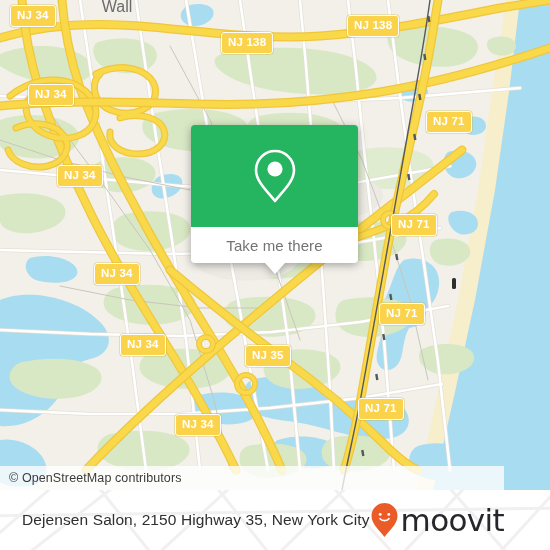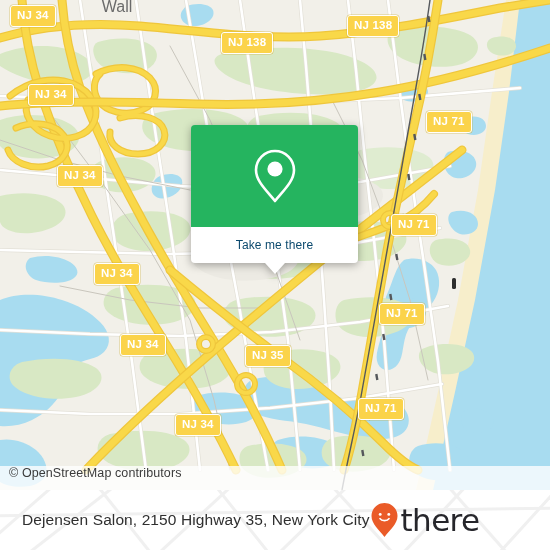--- a/index.html
+++ b/index.html
@@ -28,24 +28,25 @@
     overflow: hidden;
     background: #f2f0e9;
   }
   .map svg { display: block; }
 
   
   .attrib {
     position: absolute;
     left: 0;
     bottom: 0;
-    width: 550px;
+    width: 504px;
     height: 24px;
     background: rgba(255,255,255,0.78);
     display: flex;
+    align-items: center;
     z-index: 40;
   }
   .attrib span {
     font-size: 12.5px;
     color: #3b3b3b;
     padding-left: 9px;
     letter-spacing: 0.1px;
   }
 
   
@@ -67,22 +68,22 @@
   }
   .popup-foot {
     height: 36px;
     background: #ffffff;
     border-radius: 0 0 4px 4px;
     display: flex;
     align-items: center;
     justify-content: center;
   }
   .popup-foot span {
-    font-size: 12px;
-    color: #0c4a6e;
+    font-size: 15px;
+    color: #737373;
     letter-spacing: 0.1px;
   }
   .popup-tail {
     position: absolute;
     left: 50%;
     top: 138px;
     width: 0;
     height: 0;
     margin-left: -10px;
     border-left: 10px solid transparent;
@@ -418,18 +419,18 @@
     </svg>
     <div class="footer-inner">
       <div class="footer-title">Dejensen Salon, 2150 Highway 35, New York City</div>
       <div class="brand">
         <svg width="30" height="36" viewBox="0 0 30 36">
           <path d="M14.5 1 C7.3 1 1.5 6.8 1.5 14 C1.5 22 9 27.5 14.5 35 C20 27.5 27.5 22 27.5 14 C27.5 6.8 21.7 1 14.5 1 Z" fill="#ea5b28"></path>
           <circle cx="10.2" cy="12.4" r="1.45" fill="#ffffff"></circle>
           <circle cx="18.8" cy="12.4" r="1.45" fill="#ffffff"></circle>
           <path d="M10 16.6 C11.6 19.2 17.4 19.2 19 16.6" fill="none" stroke="#ffffff" stroke-width="1.7" stroke-linecap="round"></path>
         </svg>
-        <span class="brand-word">there</span>
+        <span class="brand-word">moovit</span>
       </div>
     </div>
   </div>
 
 </div>
 
 </body></html>

